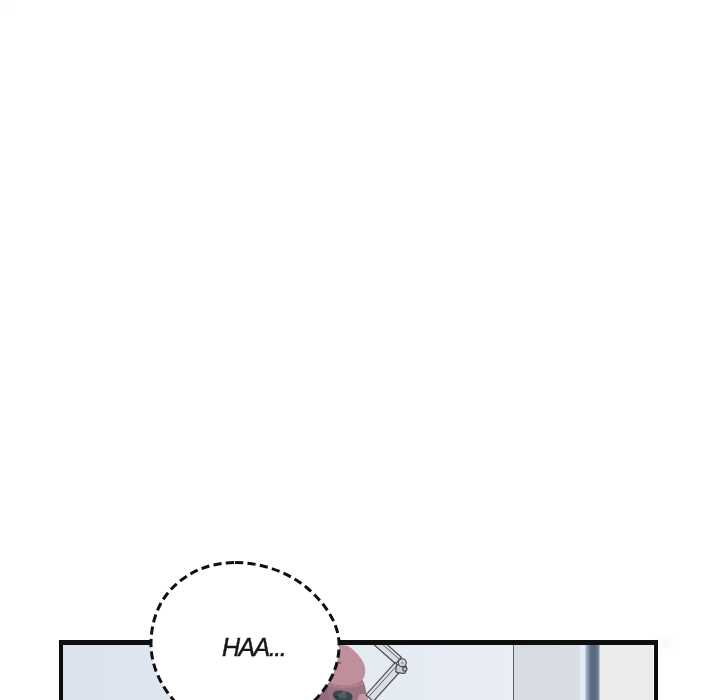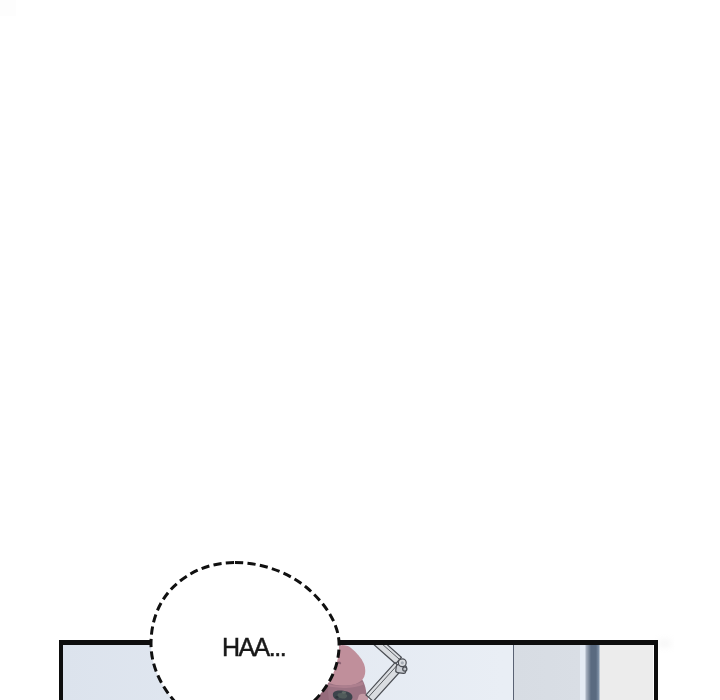--- a/index.html
+++ b/index.html
@@ -1,16 +1,16 @@
 <!DOCTYPE html>
 <html><head>
 <meta charset="utf-8">
 <style>
   html,body{margin:0;padding:0;background:#ffffff;width:720px;height:700px;overflow:hidden;}
-  .page{position:relative;width:712px;height:700px;background:#ffffff;font-family:"Liberation Sans",sans-serif;overflow:hidden;}
+  .page{position:relative;width:712px;height:700px;background:#ffffff;font-family:"Liberation Sans",sans-serif;overflow:hidden;font-style:italic;}
   .corner{position:absolute;left:0;top:0;width:16px;height:16px;background:#fdfdfd;}
   .panel{position:absolute;left:59px;top:640px;width:599px;height:60px;box-sizing:border-box;
     border-top:5px solid #0e0e0e;border-left:4.5px solid #0e0e0e;border-right:4.5px solid #0e0e0e;
     overflow:hidden;}
   .interior{position:absolute;left:0;top:0;width:590px;height:56px;
     background:linear-gradient(90deg,
       #dce3ed 0px, #e9eef5 440px, #e9eef5 449.5px,
       #5a6273 449.8px, #5a6273 450.9px,
       #d7dce3 451px, #d9dee5 517.5px,
       #e4ebf5 517.5px, #e4ebf5 522px,

